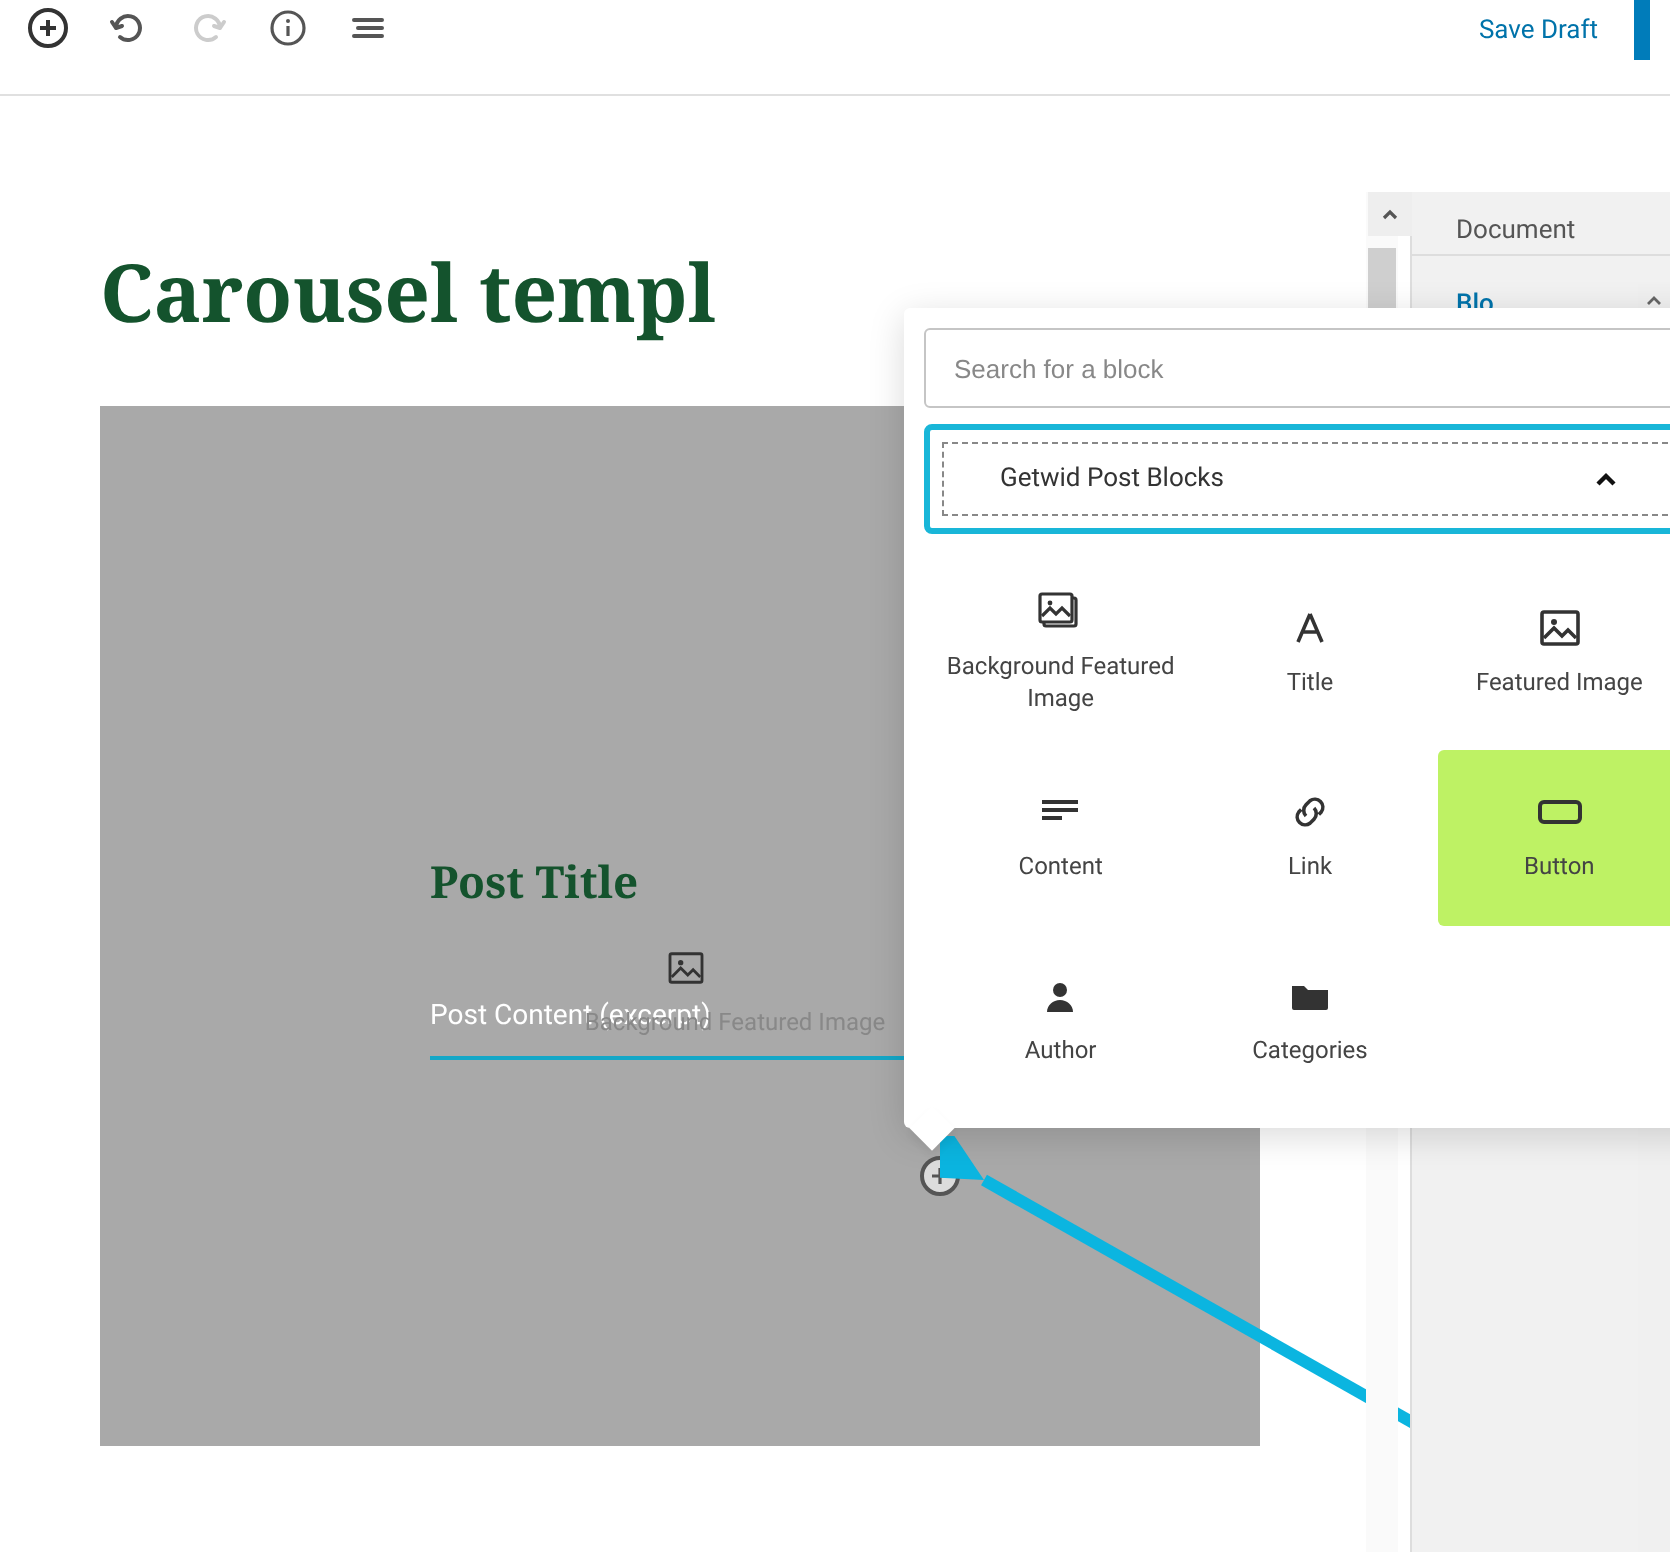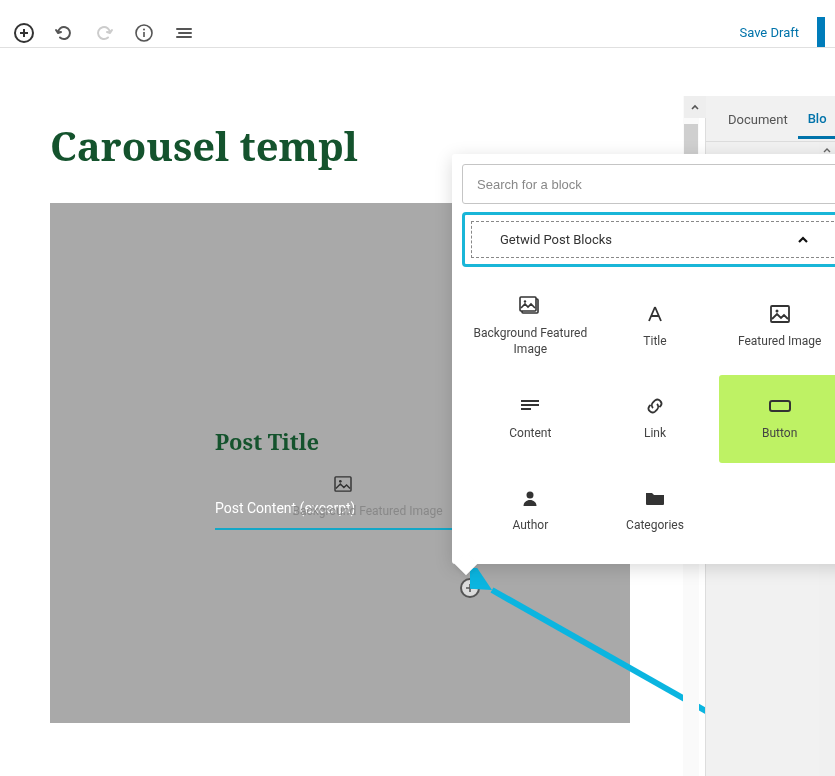--- a/index.html
+++ b/index.html
@@ -1,18 +1,18 @@
 <!DOCTYPE html>
 <html><head>
   <meta charset="utf-8">
   <style>
     * { box-sizing: border-box; margin: 0; padding: 0; }
     body { font-family: -apple-system, BlinkMacSystemFont, "Segoe UI", Roboto, sans-serif; font-size: 13px; color: #333; background: #fff; overflow: hidden; width: 835px; height: 776px; position: relative; }
     
-    .toolbar { display: flex; align-items: flex-end; justify-content: space-between; height: 48px; padding: 0 10px; border-bottom: 1px solid #e0e0e0; }
+    .toolbar { display: flex; align-items: flex-start; justify-content: space-between; height: 48px; padding: 0 10px; border-bottom: 1px solid #e0e0e0; }
     .toolbar-left { display: flex; align-items: center; gap: 12px; }
     .tb-btn { width: 28px; height: 28px; display: flex; align-items: center; justify-content: center; cursor: pointer; color: #444; }
     .tb-btn.disabled { color: #ccc; }
     .save-draft { color: #0073aa; font-size: 13px; cursor: pointer; padding: 6px 10px; }
     .toolbar-right { display: flex; align-items: center; gap: 8px; }
     .blue-edge { width: 8px; height: 30px; background: #007cba; }
     
     .content { position: relative; }
     .main { padding: 70px 0 0 50px; }
     .page-title { font-family: "Noto Serif", Georgia, serif; font-size: 40px; font-weight: 700; color: #14532d; margin-bottom: 30px; }
@@ -24,21 +24,21 @@
     .post-excerpt { font-size: 14px; color: #fff; margin-top: 8px; }
     .bg-label { font-size: 12px; color: #888; text-align: center; margin-top: -12px; padding-left: 50px; }
     .inner-underline { border-bottom: 2px solid #14a7c7; margin-top: 10px; }
     
     .add-block-btn { position: absolute; left: 460px; top: 530px; width: 20px; height: 20px; border: 2px solid #555; border-radius: 50%; display: flex; align-items: center; justify-content: center; font-size: 12px; color: #555; background: #dcdcdc; cursor: pointer; }
     
     .arrow { position: absolute; left: 470px; top: 520px; pointer-events: none; }
     
     .panel-strip { position: absolute; right: 0; top: 48px; width: 130px; height: 728px; background: #f1f1f1; border-left: 1px solid #ddd; }
     .tab-scroll-up { position: absolute; top: 0; left: -22px; width: 22px; height: 22px; background: #eee; display: flex; align-items: center; justify-content: center; font-size: 10px; color: #555; }
-    .panel-tabs { display: flex; align-items: center; height: 46px; padding-left: 12px; border-bottom: 1px solid #ddd; }
+    .panel-tabs { display: flex; align-items: flex-start; height: 32px; padding-left: 12px; border-bottom: 1px solid #ddd; flex-direction: column; }
     .panel-tab { padding: 12px 10px 10px; font-size: 13px; color: #555; cursor: pointer; }
     .panel-tab.active { color: #0073aa; border-bottom: 3px solid #0073aa; font-weight: 500; }
     .panel-scroll { position: absolute; right: 0; top: 46px; width: 16px; height: 682px; background: #f0f0f0; }
     .panel-scroll .caret-up, .panel-scroll .caret-down { width: 16px; height: 16px; display: flex; align-items: center; justify-content: center; font-size: 8px; color: #666; }
     .panel-scroll .thumb { width: 14px; height: 100px; background: #c8c8c8; margin: 0 auto; margin-top: 160px; }
     
     .scroll-col { position: absolute; left: 683px; top: 48px; width: 16px; height: 728px; background: #fafafa; }
     .scroll-col .thumb { width: 14px; height: 68px; background: #cfcfcf; margin: 0 auto; margin-top: 28px; }
     
     .inserter { position: absolute; left: 452px; top: 106px; width: 406px; height: 410px; background: #fff; box-shadow: 0 4px 18px rgba(0,0,0,0.15); border-radius: 3px; padding: 10px; z-index: 50; }

